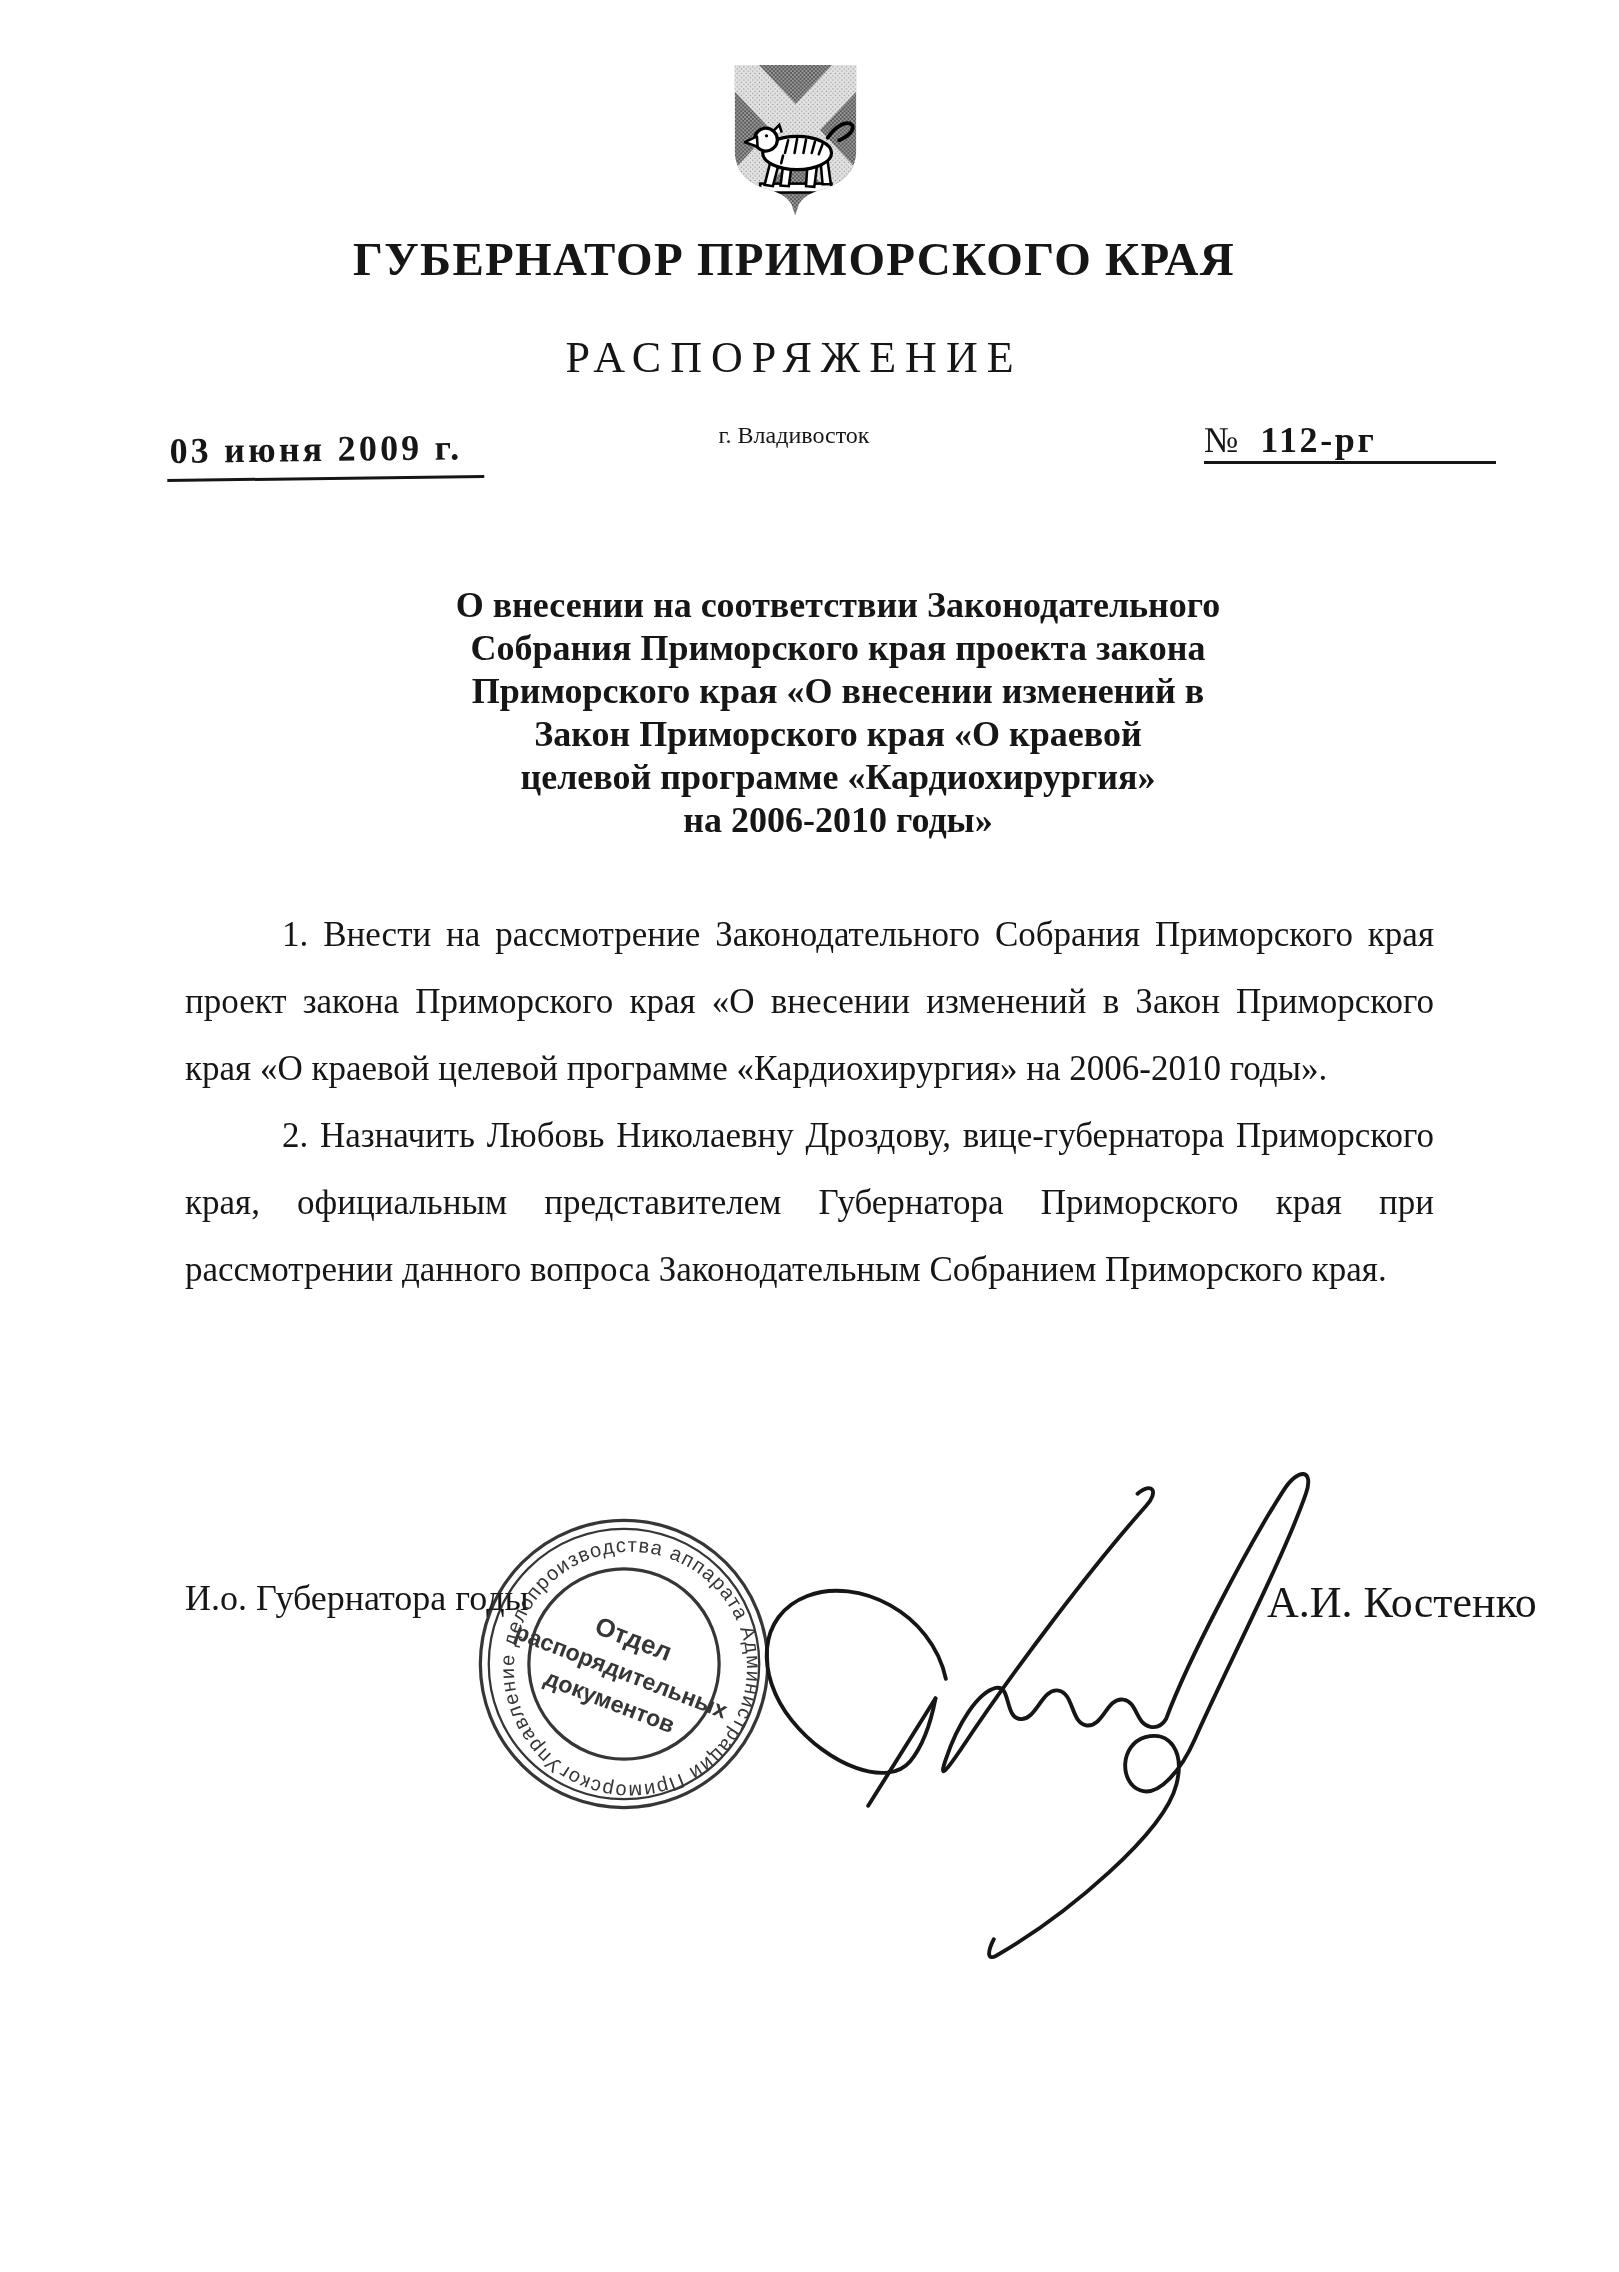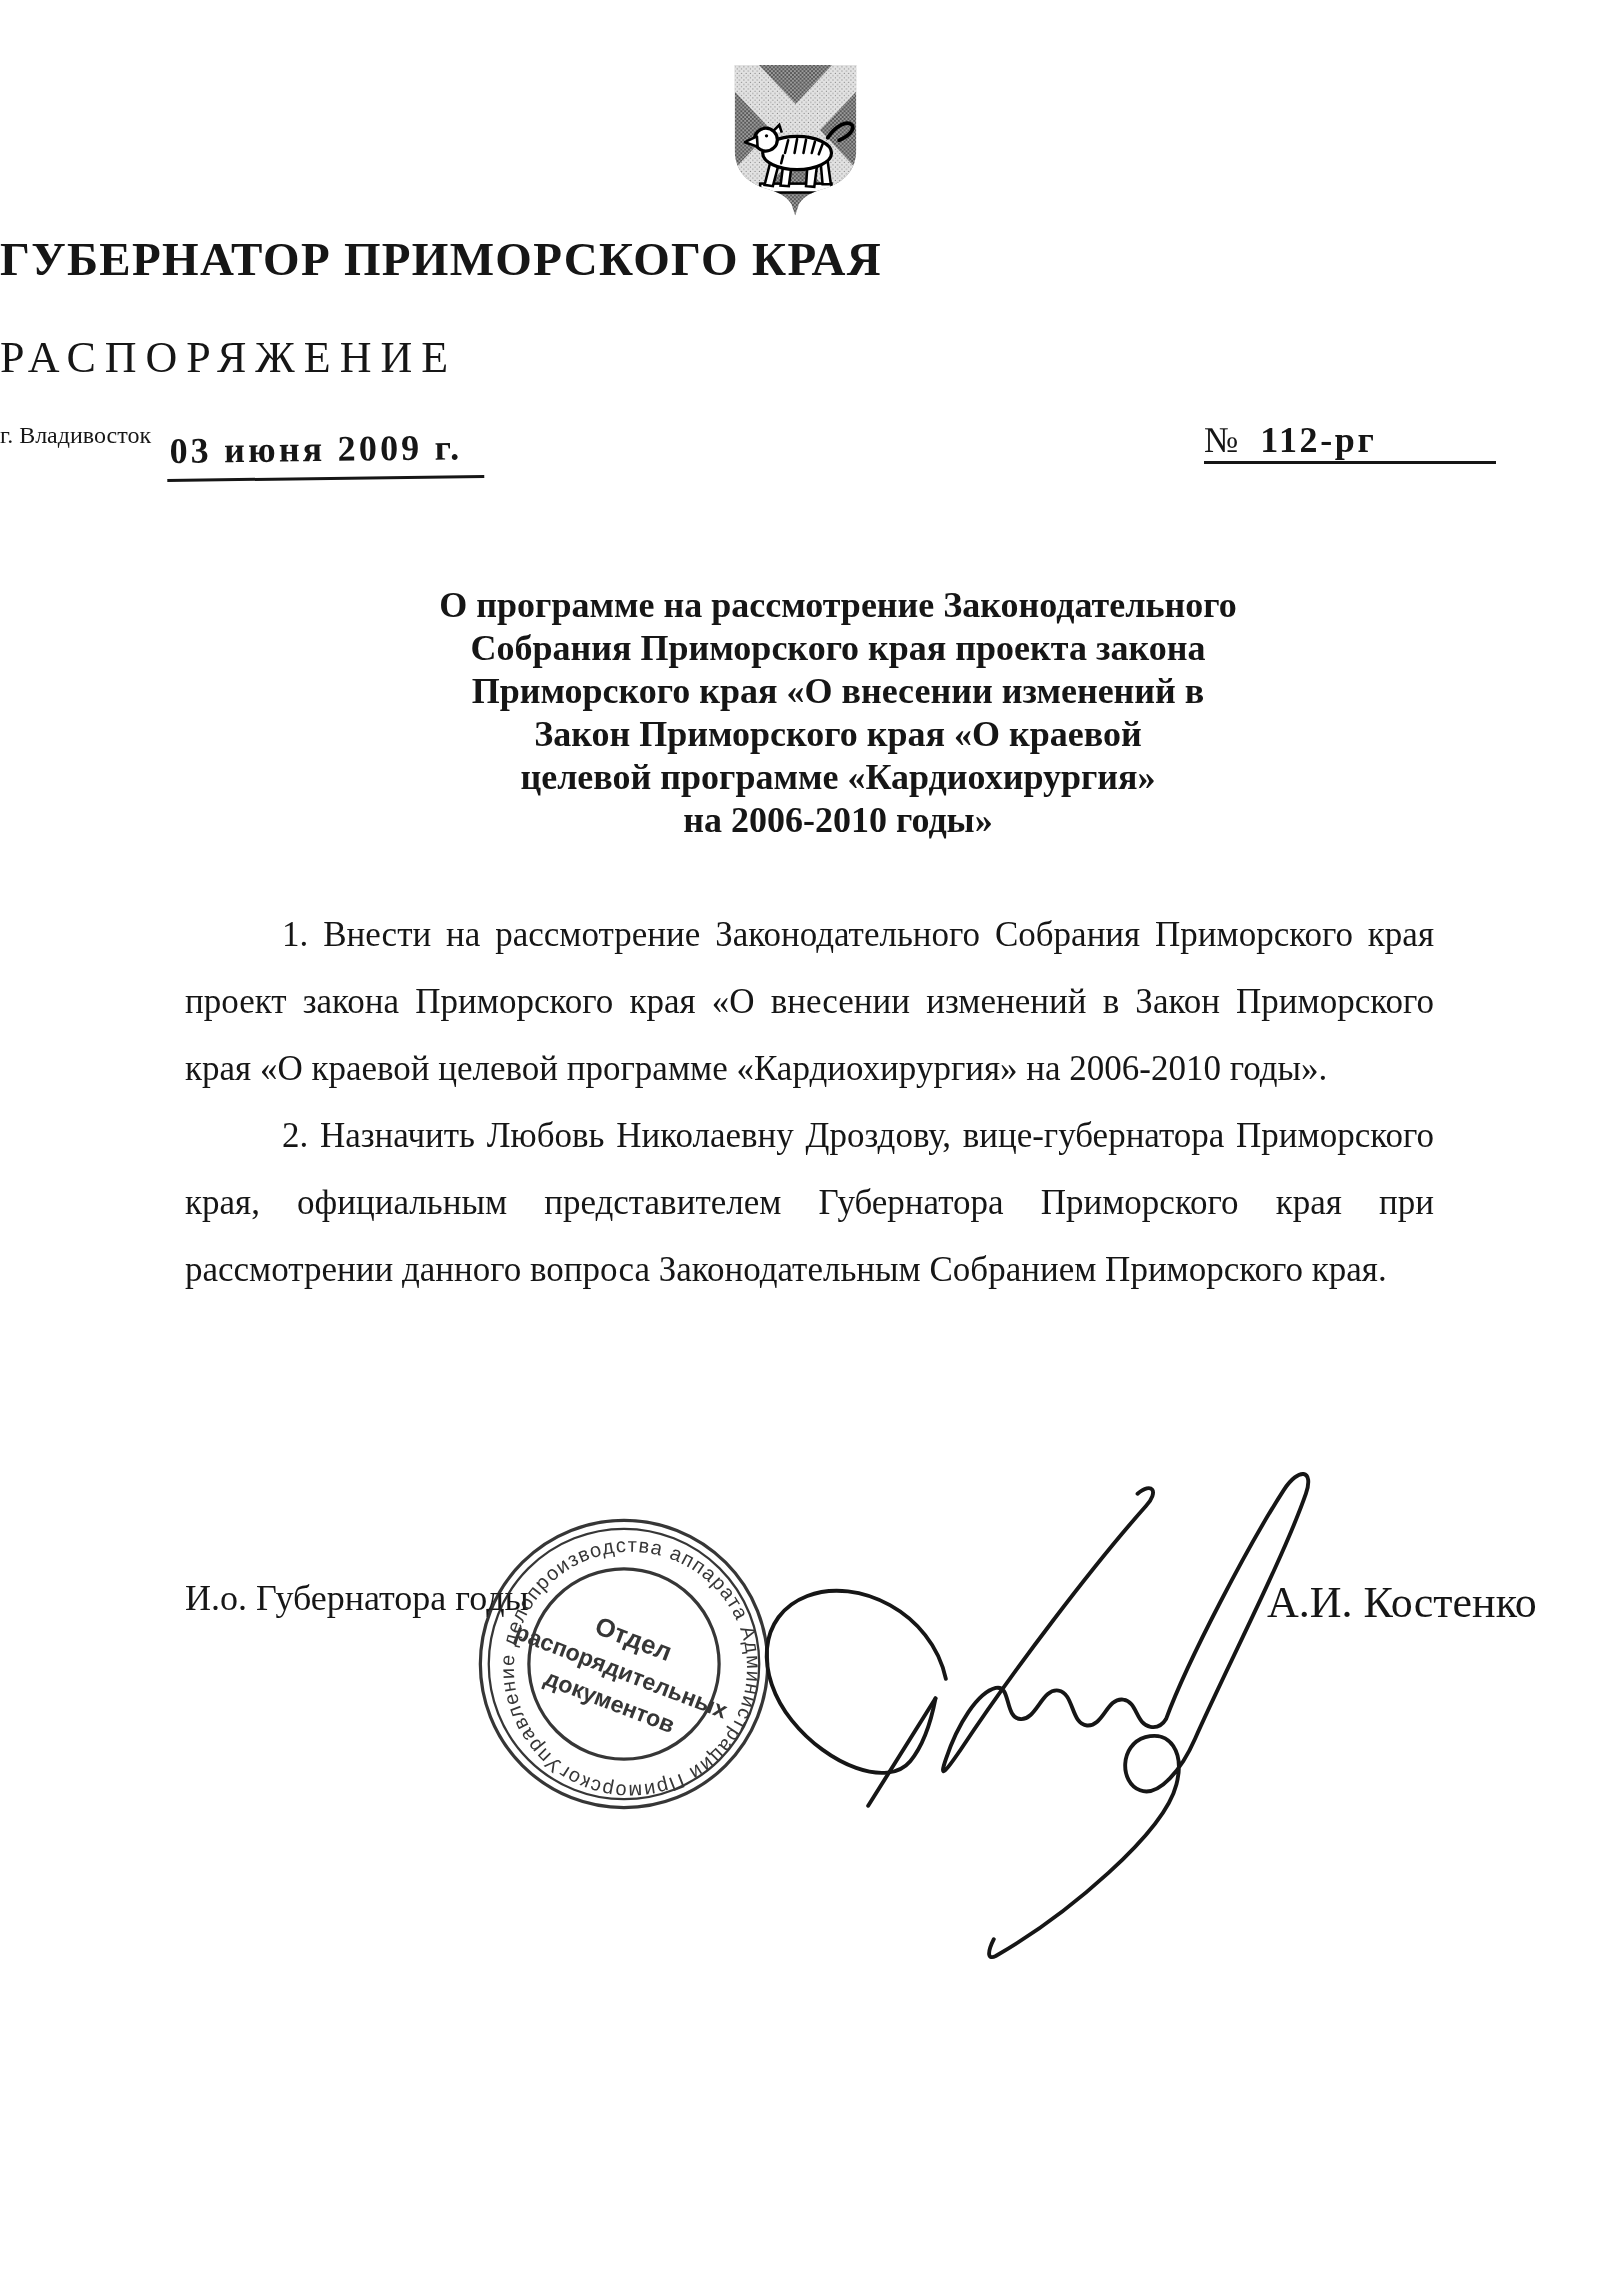--- a/index.html
+++ b/index.html
@@ -3,21 +3,21 @@
 <meta charset="utf-8">
 <style>
   html,body { margin:0; padding:0; background:#8a8a8a; }
   .page {
     position:relative; width:1620px; height:2273px; margin:0 auto;
     background:#ffffff; overflow:hidden;
     font-family:"Liberation Serif","DejaVu Serif",serif; color:#161616;
     -webkit-font-smoothing:antialiased;
   }
   .abs { position:absolute; }
-  .centered { left:0; width:1588px; }
+  .centered { left:0; width:1588px; text-align:center; }
 
   .org-title { top:234px; font-size:47px; font-weight:bold; letter-spacing:1.3px; line-height:1.1; }
   .doc-type  { top:334px; font-size:44px; letter-spacing:9px; line-height:1.1; }
 
   .dateline-date {
     left:167px; top:430px; font-size:36px; font-weight:bold; letter-spacing:3.2px;
     border-bottom:3.9px solid #161616; padding:0 22px 7.8px 2.6px;
     transform:rotate(-0.7deg); line-height:1.1;
   }
   .dateline-city { top:422px; font-size:24px; line-height:1.1; }
@@ -97,21 +97,21 @@
   <div class="abs centered org-title">ГУБЕРНАТОР ПРИМОРСКОГО КРАЯ</div>
   <div class="abs centered doc-type">РАСПОРЯЖЕНИЕ</div>
 
   <div class="abs dateline-date">03 июня 2009 г.</div>
   <div class="abs centered dateline-city">г. Владивосток</div>
   <div class="abs dateline-number">
     <span>№</span><span class="num">112-рг</span>
   </div>
 
   <div class="abs doc-title">
-    <div>О программе на рассмотрение Законодательного</div>
+    <div>О внесении на соответствии Законодательного</div>
     <div>Собрания Приморского края проекта закона</div>
     <div>Приморского края «О внесении изменений в</div>
     <div>Закон Приморского края «О краевой</div>
     <div>целевой программе «Кардиохирургия»</div>
     <div>на 2006-2010 годы»</div>
   </div>
 
   <div class="abs body-text">
     <p>1. Внести на рассмотрение Законодательного Собрания Приморского края проект закона Приморского края «О внесении изменений в Закон Приморского края «О краевой целевой программе «Кардиохирургия» на 2006-2010 годы».</p>
     <p>2. Назначить Любовь Николаевну Дроздову, вице-губернатора Приморского края, официальным представителем Губернатора Приморского края при рассмотрении данного вопроса Законодательным Собранием Приморского края.</p>

